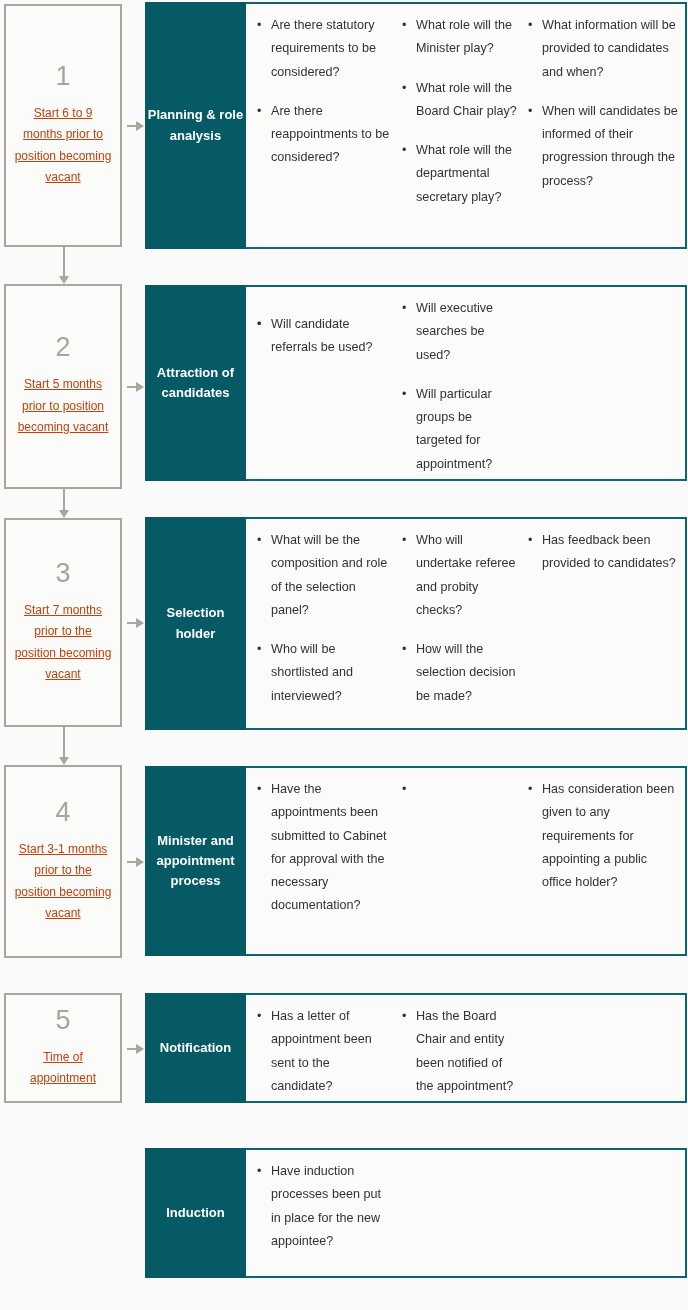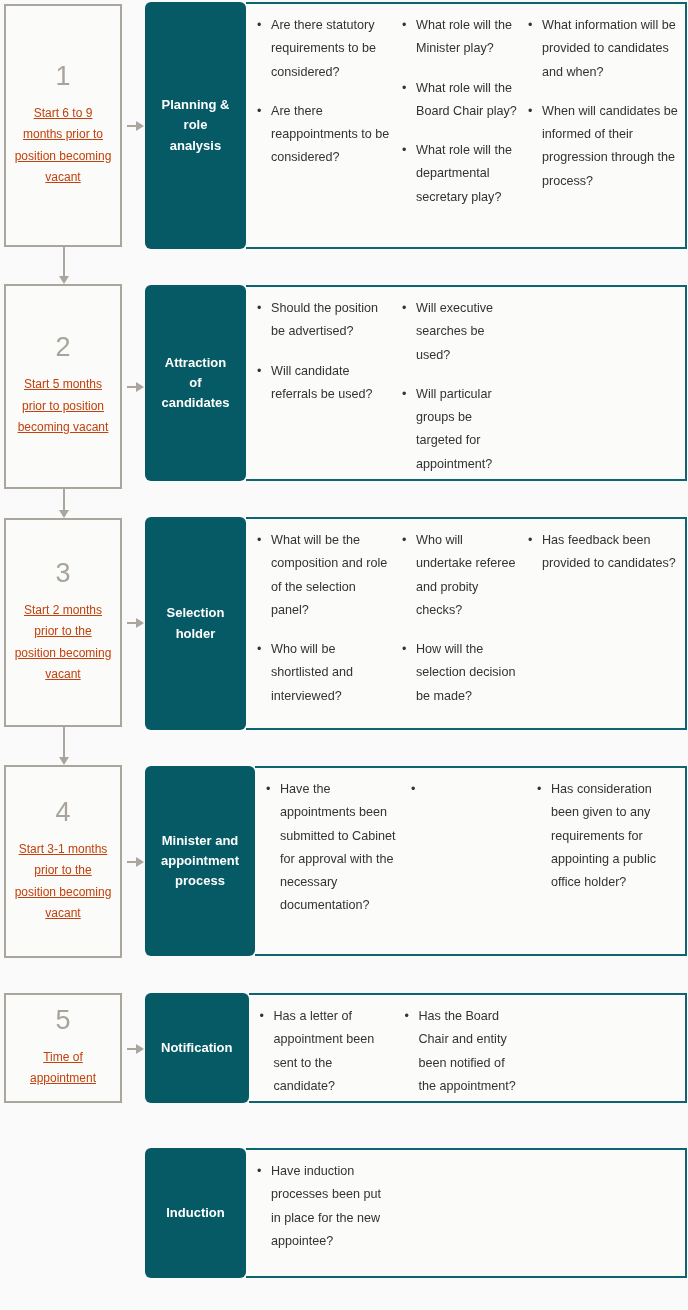--- a/index.html
+++ b/index.html
@@ -108,23 +108,22 @@
     flex: 0 0 101px;
     background: #065a66;
     color: #ffffff;
     font-size: 13px;
     font-weight: bold;
     line-height: 1.55;
     display: flex;
     align-items: center;
     justify-content: center;
     text-align: center;
-    padding: 0 16px;
-    box-sizing: border-box;
-    border-radius: 6px;
+    padding: 0 2px;
+    box-sizing: border-box;
   }
   .row-panel {
     flex: 1 1 auto;
     background: #fbfbfa;
     border: 2px solid #0d6572;
     border-left: none;
     box-sizing: border-box;
     display: flex;
     padding: 10px 0 10px 0;
   }
@@ -209,38 +208,38 @@
     </div>
     <div class="v-connector" style="top: 489px; height: 29px;">
       <div class="shaft"></div>
       <div class="head"></div>
     </div>
     <div class="row" style="top: 285px; height: 196px;">
       <div class="row-label">Attraction of candidates</div>
       <div class="row-panel">
         <div class="q-col c1">
           <ul class="q-list">
-            <li><span class="bullet">•</span><span>Should the position be advertised?</span></li>
+            <li><span class="bullet">•</span></li>
             <li><span class="bullet">•</span><span>Will candidate referrals be used?</span></li>
           </ul>
         </div>
         <div class="q-col c2">
           <ul class="q-list">
             <li><span class="bullet">•</span><span>Will executive searches be used?</span></li>
             <li><span class="bullet">•</span><span>Will particular groups be targeted for appointment?</span></li>
           </ul>
         </div>
         <div class="q-col c3">
           <ul class="q-list"></ul>
         </div>
       </div>
     </div>
     <div class="stage-box" style="top: 518px; height: 209px;">
       <div class="stage-number">3</div>
-      <div class="stage-caption">Start 2 months prior to the position becoming vacant</div>
+      <div class="stage-caption">Start 7 months prior to the position becoming vacant</div>
     </div>
     <div class="h-arrow" style="top: 617.5px;">
       <div class="shaft"></div>
       <div class="head"></div>
     </div>
     <div class="v-connector" style="top: 727px; height: 38px;">
       <div class="shaft"></div>
       <div class="head"></div>
     </div>
     <div class="row" style="top: 517px; height: 213px;">

